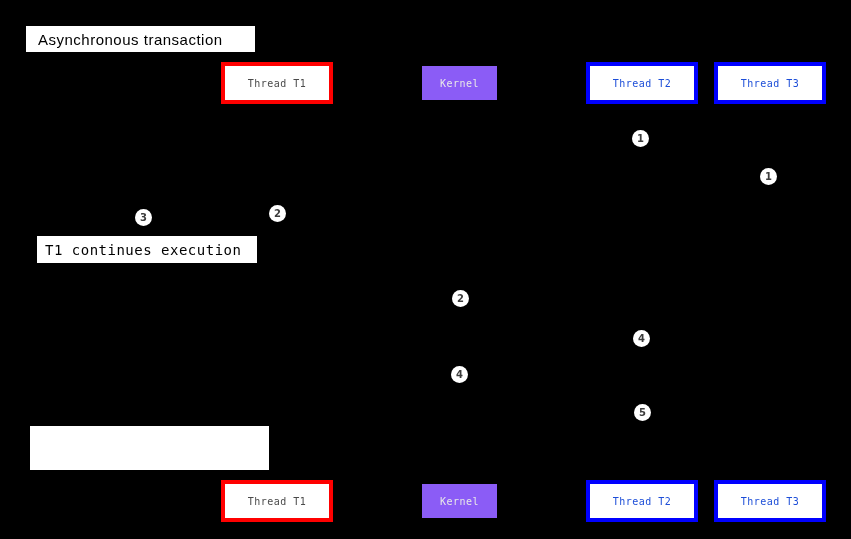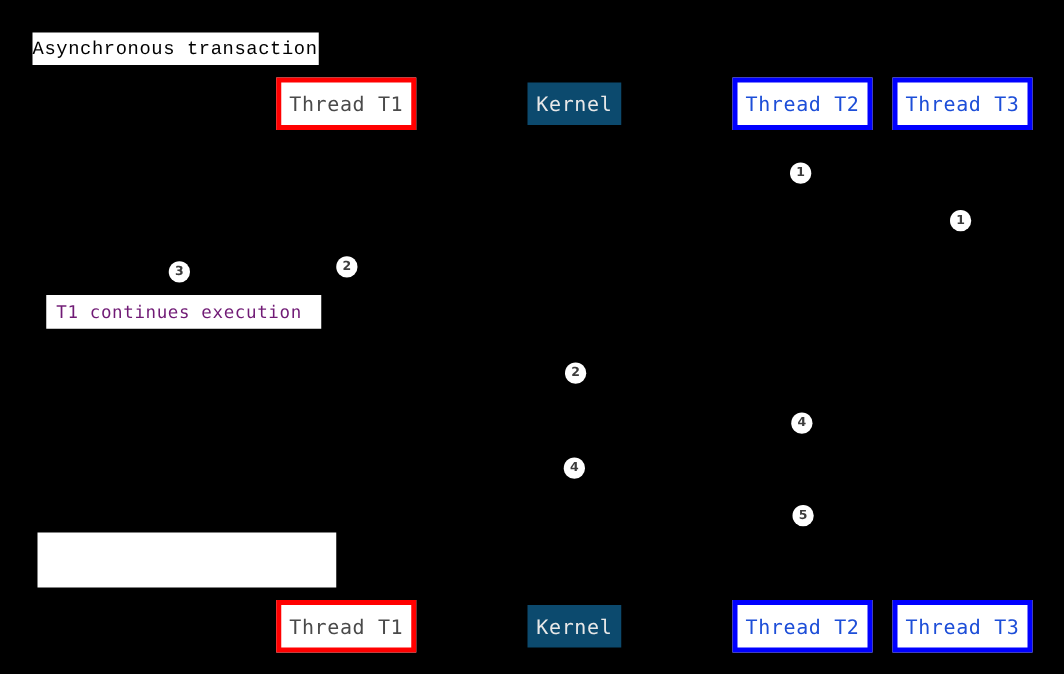--- a/index.html
+++ b/index.html
@@ -14,37 +14,37 @@
     background: #000000;
     overflow: hidden;
     font-family: "DejaVu Sans Mono", "Liberation Mono", monospace;
   }
 
   
   .title-box {
     position: absolute;
     background: #FFFFFF;
     color: #000000;
-    font-family: Liberation Mono, monospace;
+    font-family: Liberation Sans, sans-serif;
     font-size: 15px;
     line-height: 1;
     letter-spacing: 0.5px;
     display: flex;
     align-items: center;
     justify-content: flex-start;
-    padding: 0 0;
+    padding: 0 12px;
     box-sizing: border-box;
     white-space: pre;
     text-align: center;
   }
 
   .note-box {
     position: absolute;
     background: #FFFFFF;
-    color: #701a75;
+    color: #000000;
     font-family: "DejaVu Sans Mono", "Liberation Mono", monospace;
     font-size: 14px;
     line-height: 1;
     letter-spacing: 0.5px;
     display: flex;
     align-items: center;
     justify-content: flex-start;
     padding: 13px 8px;
     box-sizing: border-box;
     white-space: pre;
@@ -57,36 +57,36 @@
   }
 
   
   .participant {
     position: absolute;
     box-sizing: border-box;
     display: flex;
     align-items: center;
     justify-content: center;
     font-family: "DejaVu Sans Mono", "Liberation Mono", monospace;
-    font-size: 16px;
+    font-size: 10px;
     letter-spacing: 0.5px;
     white-space: pre;
   }
   .participant.red {
     background: #FFFFFF;
     border: 4px solid #FF0000;
     color: #4A4A4A;
   }
   .participant.blue-outline {
     background: #FFFFFF;
     border: 4px solid #0000FF;
     color: #1d4ed8;
   }
   .participant.blue-solid {
-    background: #0c4a6e;
+    background: #8b5cf6;
     border: 0;
     color: #E8E8E8;
   }
 
   
   .lifeline {
     position: absolute;
     width: 1px;
     background: #000000;
   }

